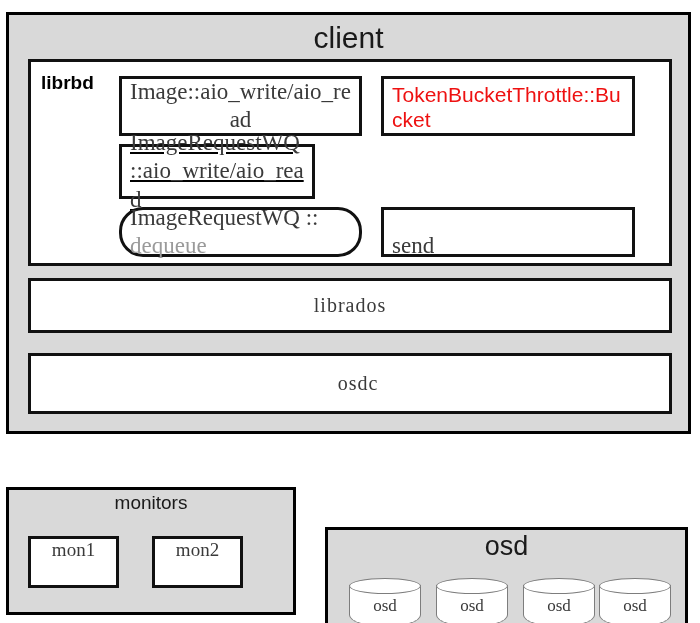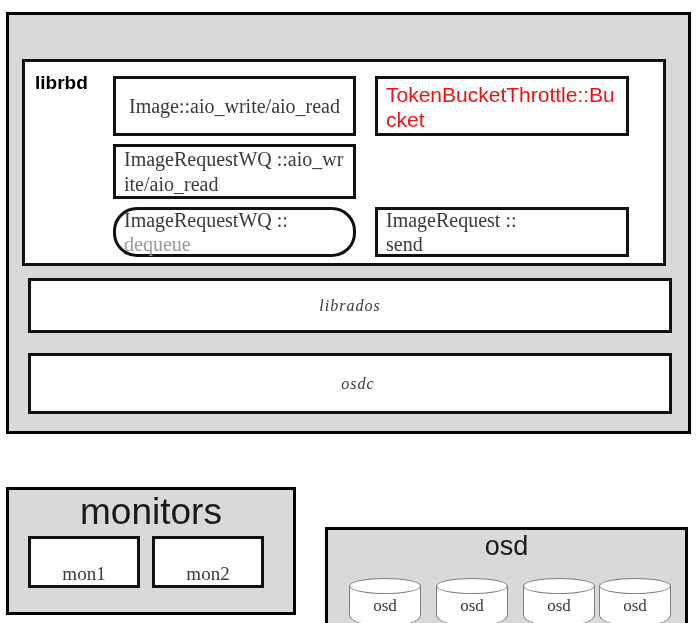--- a/index.html
+++ b/index.html
@@ -43,21 +43,21 @@
     width: 685px;
     height: 422px;
   }
   #client-title {
     font-size: 30px;
     margin-top: 8px;
   }
 
   
   #librbd-box {
-    left: 13px;
+    left: 19px;
     top: 44px;
     width: 644px;
     height: 207px;
   }
   #librbd-label {
     position: absolute;
     left: 10px;
     top: 11px;
     font-family: "Liberation Sans", sans-serif;
     font-weight: bold;
@@ -71,87 +71,86 @@
     position: absolute;
     background: #ffffff;
     border: 3px solid #111111;
     box-sizing: border-box;
     display: flex;
     align-items: center;
     padding: 0 8px;
   }
   .fn-box .label {
     font-family: "Liberation Serif", serif;
-    font-size: 20px;
+    font-size: 23px;
     line-height: 1.22;
     color: #3a3a3a;
     width: 100%;
     word-break: break-all;
   }
   .fn-box.center .label { text-align: center; }
   .fn-box.left   .label { text-align: left; }
 
   .fn-box .label.red {
     color: #ee1111;
     font-family: "Liberation Sans", sans-serif;
     font-size: 21px;
     line-height: 1.18;
   }
   .fn-box .label .dim { color: #9a9a9a; }
 
   
   #fn-image-aio        { left: 88px;  top: 14px;  width: 243px; height: 60px; }
-  #fn-imagerequestwq-aio { left: 88px;  top: 82px;  width: 243px; height: 55px; }
+  #fn-imagerequestwq-aio { left: 88px;  top: 82px;  width: 196px; height: 55px; text-decoration: underline; }
   #fn-imagerequestwq-dq  { left: 88px;  top: 145px; width: 243px; height: 50px; border-radius: 24px; }
 
   #fn-tokenbucket      { left: 350px; top: 14px;  width: 254px; height: 60px; align-items: flex-end; }
   #fn-imagerequest-aio { left: 350px; top: 82px;  width: 254px; height: 55px; }
   #fn-imagerequest-send{ left: 350px; top: 145px; width: 254px; height: 50px; }
 
   
   .bar {
     position: absolute;
     background: #ffffff;
     border: 3px solid #111111;
     box-sizing: border-box;
     display: flex;
     align-items: center;
     justify-content: center;
   }
   .bar .label {
     font-family: "Liberation Serif", serif;
-    font-size: 16px;
+    font-size: 20px;
     color: #3a3a3a;
     letter-spacing: 1px;
-    font-style: italic;
   }
   #librados-bar { left: 19px; top: 263px; width: 644px; height: 55px; }
   #osdc-bar     { left: 19px; top: 338px; width: 644px; height: 61px; padding-left: 16px; }
 
   
   #monitors-panel {
     left: 6px;
     top: 487px;
     width: 290px;
     height: 128px;
   }
   #monitors-title {
-    font-size: 37px;
+    font-size: 19px;
     margin-top: 3px;
   }
   .mon-box {
     position: absolute;
     background: #ffffff;
     border: 3px solid #111111;
     box-sizing: border-box;
     display: flex;
-    align-items: flex-end;
+    align-items: flex-start;
     justify-content: center;
     top: 46px;
-    width: 112px;
+    width: 91px;
     height: 52px;
   }
   .mon-box .label {
     font-family: "Liberation Serif", serif;
     font-size: 19px;
     color: #3a3a3a;
   }
   #mon-box-0 { left: 19px; }
   #mon-box-1 { left: 143px; }
 
@@ -206,20 +205,21 @@
     font-family: "Liberation Serif", serif;
     font-size: 17px;
     color: #3a3a3a;
   }
 </style>
 </head>
 <body>
 
 <div class="panel" id="client-panel">
 
+  <div class="panel-title" id="client-title">client</div>
 
   <div class="whitebox" id="librbd-box">
 
     <div id="librbd-label">librbd</div>
 
     <div class="fn-box center" id="fn-image-aio">
       <div class="label">Image::aio_write/aio_read</div>
     </div>
 
     <div class="fn-box left" id="fn-imagerequestwq-aio">
@@ -233,21 +233,21 @@
       </div>
     </div>
 
     <div class="fn-box left" id="fn-tokenbucket">
       <div class="label red">TokenBucketThrottle::Bucket</div>
     </div>
 
 
     <div class="fn-box left" id="fn-imagerequest-send">
       <div class="label">
-        <span>ImageRequest ::</span><br>
+        <br>
         <span>send</span>
       </div>
     </div>
 
   </div>
 
   <div class="bar" id="librados-bar">
     <div class="label">librados</div>
   </div>
 

